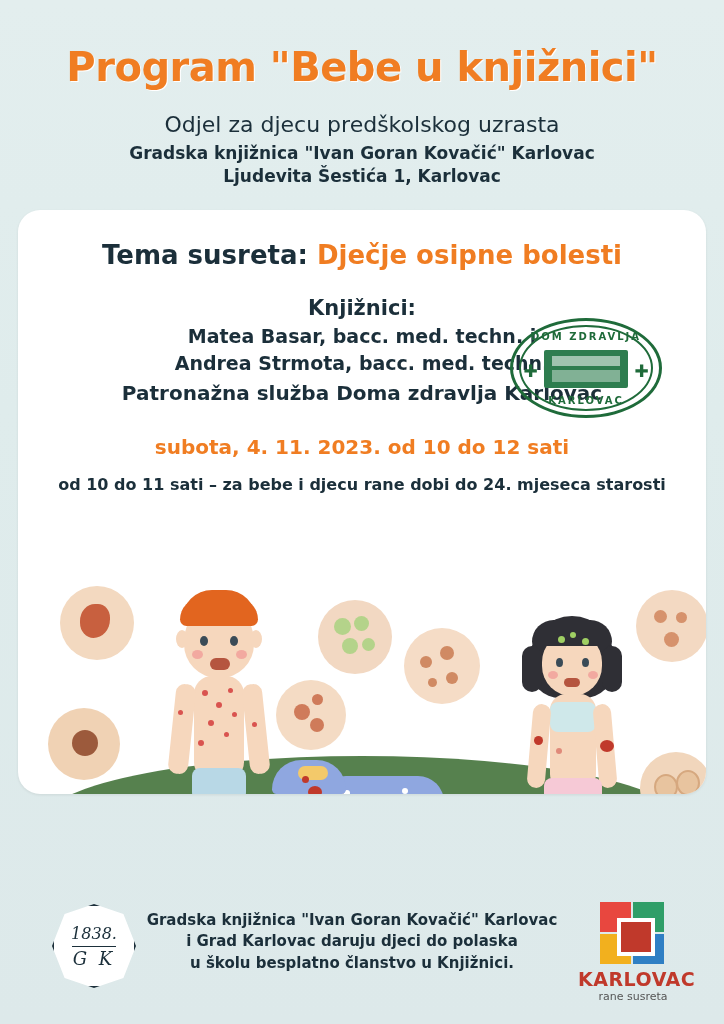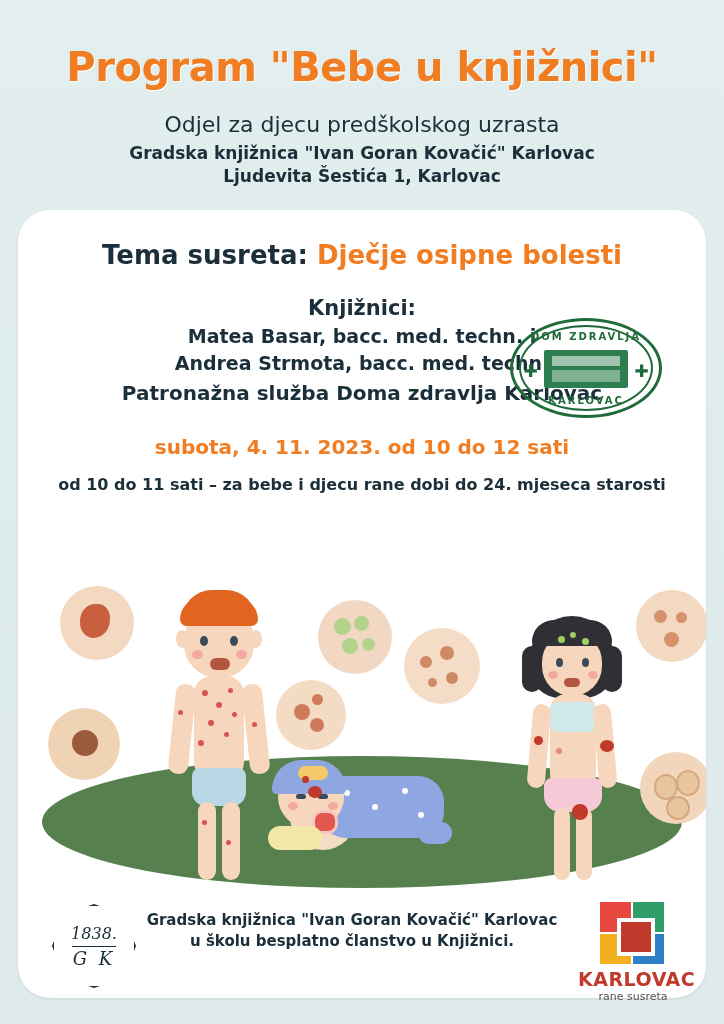--- a/index.html
+++ b/index.html
@@ -51,23 +51,23 @@
     color: #1b2f3a;
     margin-top: 3px;
   }
 
   
   .card {
     position: absolute;
     left: 18px;
     right: 18px;
     top: 210px;
-    height: 788px;
+    height: 584px;
     background: #ffffff;
-    border-radius: 32px;
+    border-radius: 22px;
     box-shadow: 0 1px 3px rgba(0,0,0,0.08);
     overflow: hidden;
   }
 
   .theme-line {
     text-align: center;
     margin-top: 30px;
     font-size: 26px;
     font-weight: bold;
   }
@@ -482,20 +482,21 @@
 
     <div class="gk-logo">
       <div class="gk-shape"></div>
       <div class="gk-year">1838.</div>
       <div class="gk-rule"></div>
       <div class="gk-initials">G K</div>
     </div>
 
     <div class="footer-text">
       <div>Gradska knjižnica "Ivan Goran Kovačić" Karlovac</div>
+      <div>i Grad Karlovac daruju djeci do polaska</div>
       <div>u školu besplatno članstvo u Knjižnici.</div>
     </div>
 
     <div class="kar-logo">
       <div class="kar-mark">
         <div class="kar-q" style="left:0; top:0; background:#e8473f;"></div>
         <div class="kar-q" style="left:33px; top:0; background:#2f9e68;"></div>
         <div class="kar-q" style="left:0; top:32px; background:#f2b01e;"></div>
         <div class="kar-q" style="left:33px; top:32px; background:#2f7fc4;"></div>
         <div class="kar-inner"></div>

